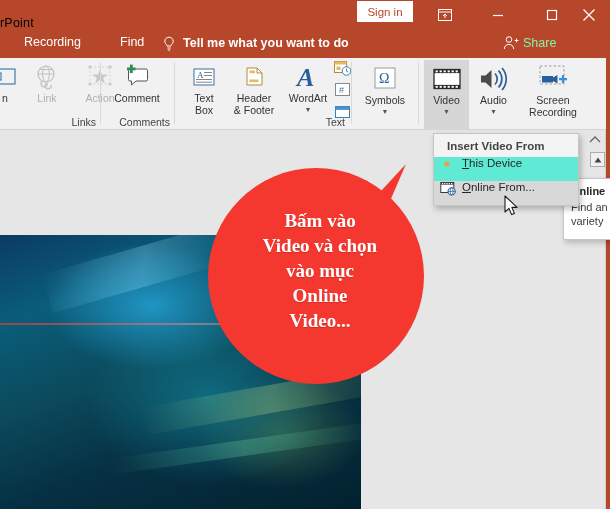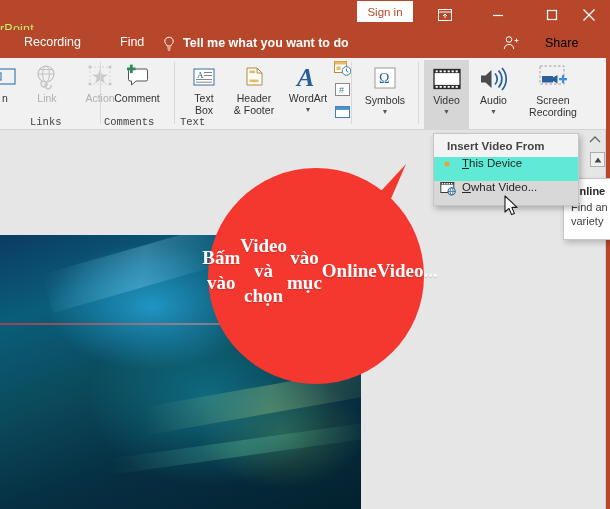--- a/index.html
+++ b/index.html
@@ -9,22 +9,22 @@
     background:#e6e6e6;
     position:relative;
   }
 
   
   .titlebar{
     position:absolute; left:0; top:0; width:610px; height:30px;
     background:#b7472a;
   }
   .app-title{
-    position:absolute; left:0; top:22px;
-    color:#bef264; font-size:12.5px; letter-spacing:.2px;
+    position:absolute; left:0; top:16px;
+    color:#000000; font-size:12.5px; letter-spacing:.2px;
   }
   .signin-btn{
     position:absolute; left:357px; top:1px; width:56px; height:21px;
     background:#ffffff; color:#b7472a; font-size:11.5px;
     display:flex; align-items:center; justify-content:center;
     cursor:pointer;
   }
   .winbtn{
     position:absolute; top:0; height:30px; width:42px;
     display:flex; align-items:center; justify-content:center;
@@ -47,38 +47,38 @@
   .tab-recording{ left:24px; }
   .tab-help{ left:120px; }
   .tellme{
     position:absolute; left:183px; top:6px;
     color:#ffffff; font-size:12.5px; cursor:text;font-weight:bold;
   }
   .bulb{
     position:absolute; left:162px; top:6px; width:14px; height:16px; cursor:pointer;
   }
   .share{
-    position:absolute; left:523px; top:6px; color:#000000;
-    font-size:12.5px; cursor:pointer;margin-left:22px;
+    position:absolute; left:523px; top:6px; color:#86efac;
+    font-size:12.5px; cursor:pointer;
   }
   .share-icon{
     position:absolute; left:503px; top:5px; width:16px; height:16px; cursor:pointer;
   }
 
   
   .ribbon{
     position:absolute; left:0; top:58px; width:610px; height:72px;
     background:#f1f1f1; border-bottom:1px solid #d4d4d4;
   }
   .rib-sep{
     position:absolute; top:4px; width:1px; height:62px; background:#d9d9d9;
   }
   .grp-label{
     position:absolute; bottom:2px; font-size:10.5px; color:#444;
-    text-align:left; width:100%;font-family:Liberation Mono, monospace;
+    text-align:right; width:100%;
   }
   .rib-item{
     position:absolute; top:2px; display:flex; flex-direction:column;
     align-items:center; cursor:pointer; font-size:10.5px; color:#333;
     line-height:11.5px; text-align:center;
   }
   .rib-item .ico{ height:30px; display:flex; align-items:flex-end; justify-content:center; }
   .rib-item .lbl{ margin-top:3px; }
   .rib-item.disabled{ color:#b0b0b0; cursor:default; }
   .rib-item.active{ background:#d6d6d6; }
@@ -125,21 +125,21 @@
     transform:rotate(-8deg);
   }
 
   
   .callout{
     position:absolute; left:206px; top:156px; width:228px; height:228px;
     z-index:30; pointer-events:none;
   }
   .callout-text{
     position:absolute; inset:0; z-index:2;
-    display:flex; flex-direction:row; align-items:center; justify-content:center;
+    display:flex; flex-direction:column; align-items:center; justify-content:center;
     color:#ffffff; font-family:"Liberation Serif", serif;
     font-weight:bold; font-size:19px; line-height:25px; text-align:center;
     text-shadow:0 1px 1px rgba(0,0,0,.18);
   }
 
   
   .dropdown{
     position:absolute; left:433px; top:133px; width:146px;
     background:#5eead4; border:1px solid #c6c6c6;
     box-shadow:2px 3px 6px rgba(0,0,0,.25);
@@ -498,21 +498,21 @@
             <rect x="4.1" y="2" width="1.3" height="1.2"></rect>
           <rect x="6.4" y="2" width="1.3" height="1.2"></rect>
             <rect x="8.7" y="2" width="1.3" height="1.2"></rect>
           <rect x="11" y="2" width="1.3" height="1.2"></rect>
         </g>
         <circle cx="11.6" cy="10.4" r="3.6" fill="#ffffff" stroke="#2a6099" stroke-width="1.1"></circle>
         <ellipse cx="11.6" cy="10.4" rx="1.5" ry="3.6" fill="none" stroke="#2a6099" stroke-width=".8"></ellipse>
         <line x1="8" y1="10.4" x2="15.2" y2="10.4" stroke="#2a6099" stroke-width=".8"></line>
       </svg>
     </span>
-    <span><span class="u">O</span><span>what Video...</span></span>
+    <span><span class="u">O</span><span>nline From...</span></span>
   </div>
 </div>
 
 <div class="callout">
   <svg width="228" height="228" viewBox="0 0 228 228" style="position:absolute;inset:0;z-index:1;">
     <path d="M200 8 L150 62 L168 82 Z" fill="#f4382f"></path>
     <circle cx="110" cy="120" r="108" fill="#f4382f"></circle>
   </svg>
   <div class="callout-text">
     <span>Bấm vào</span>

